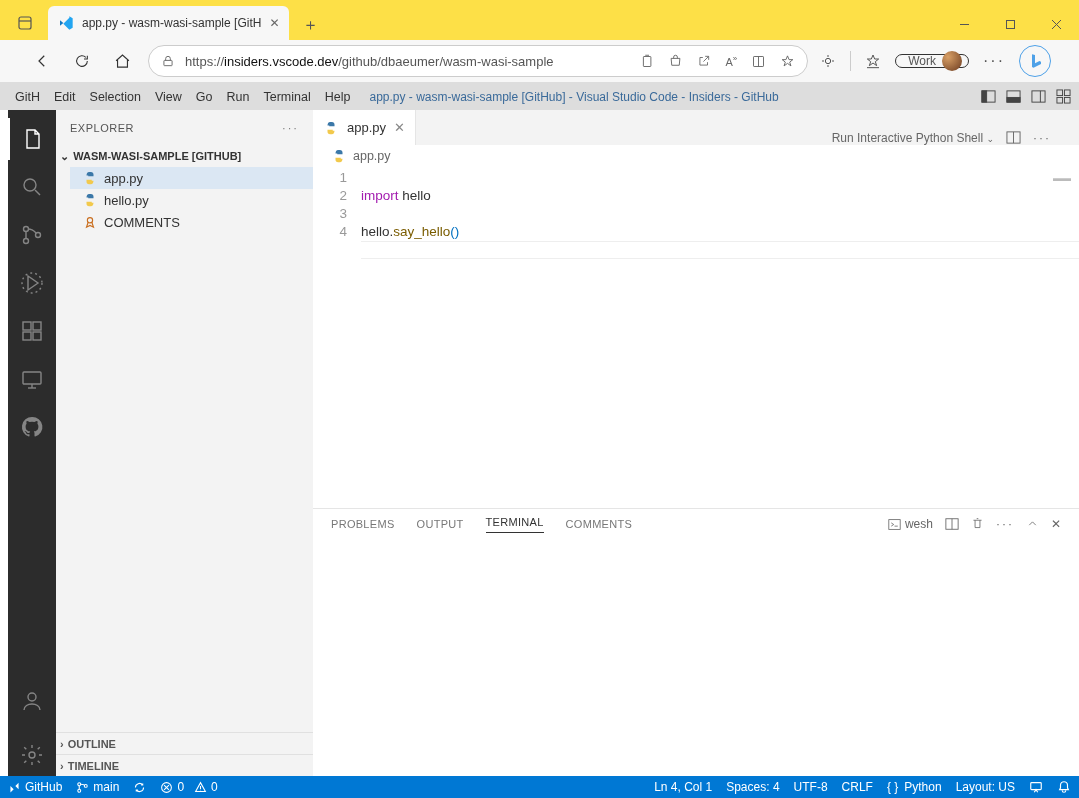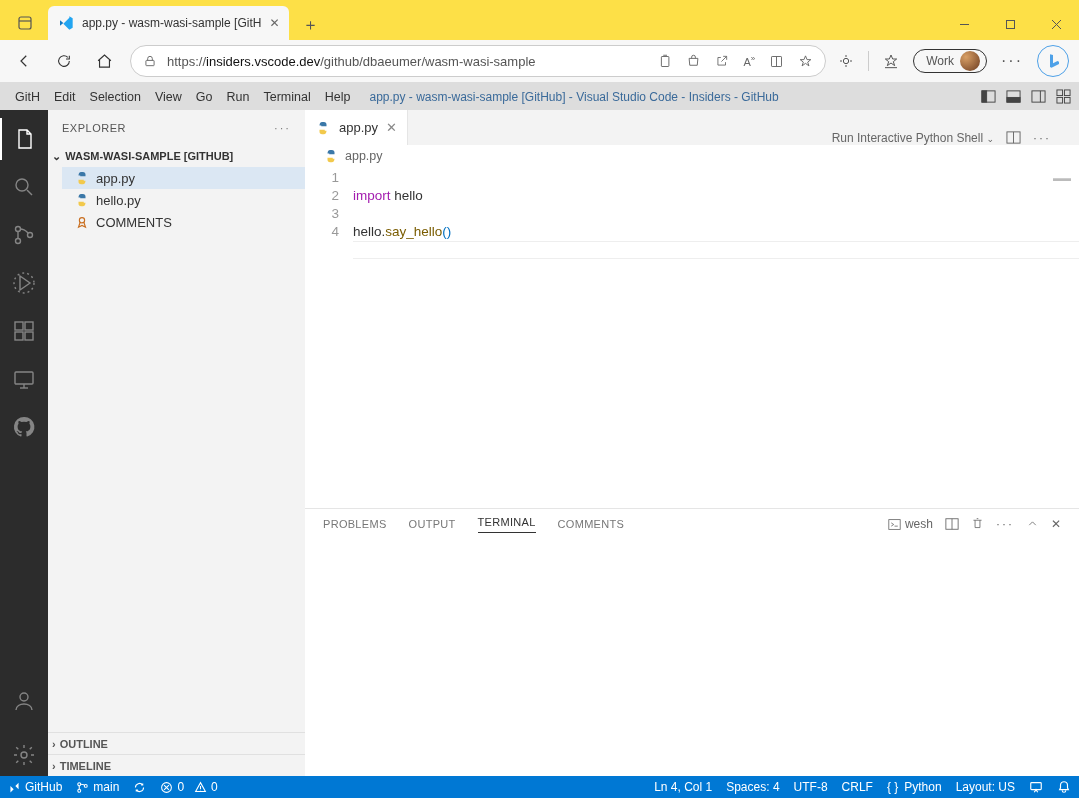--- a/index.html
+++ b/index.html
@@ -8,41 +8,41 @@
 
 .browser-chrome { height: 83px; background: #fde047; display: flex; flex-direction: column; }
 .tab-strip { height: 40px; display: flex; align-items: flex-end; padding-left: 8px; }
 .corner-btn { width: 34px; height: 34px; display: flex; align-items: center; justify-content: center; color: #555; }
 .browser-tab { height: 34px; background: #f7f7f7; border-radius: 6px 6px 0 0; display: flex; align-items: center; padding: 0 10px; gap: 8px; margin-left: 6px; min-width: 210px; font-size: 12px; color: #333; }
 .browser-tab .close-x { margin-left: auto; color: #666; }
 .new-tab-btn { width: 30px; height: 30px; display: flex; align-items: center; justify-content: center; color: #555; margin-left: 6px; }
 .window-controls { margin-left: auto; display: flex; }
 .window-controls .wc { width: 46px; height: 32px; display: flex; align-items: center; justify-content: center; color: #555; }
 
-.addr-row { height: 43px; background: #f7f7f7; display: flex; align-items: center; padding: 0 10px; gap: 12px; border-bottom: 1px solid #ddd; }
+.addr-row { height: 43px; background: #f7f7f7; display: flex; align-items: center; padding: 0 28px; gap: 12px; border-bottom: 1px solid #ddd; }
 .nav-btn { width: 28px; height: 28px; display: flex; align-items: center; justify-content: center; color: #555; border-radius: 4px; }
 .addr-bar { flex: 1; height: 32px; background: #fff; border: 1px solid #ccc; border-radius: 16px; display: flex; align-items: center; padding: 0 12px; gap: 10px; font-size: 13px; color: #555; }
 .addr-bar .url-text { flex: 1; white-space: nowrap; overflow: hidden; }
 .addr-bar .url-text b { color: #111; font-weight: 500; }
 .addr-icons { display: flex; gap: 14px; color: #666; }
 .toolbar-right { display: flex; align-items: center; gap: 14px; color: #555; }
 .divider-v { width: 1px; height: 20px; background: #ccc; }
-.work-pill { height: 24px; border: 1.5px solid #333; border-radius: 14px; display: flex; align-items: center; padding: 0 6px 0 12px; gap: 6px; font-size: 12px; }
+.work-pill { height: 14px; border: 1.5px solid #333; border-radius: 14px; display: flex; align-items: center; padding: 0 6px 0 12px; gap: 6px; font-size: 12px; }
 .avatar-dot { width: 20px; height: 20px; border-radius: 50%; background: radial-gradient(circle at 30% 30%, #d9a066, #6b3a1f); }
 .bing-btn { width: 32px; height: 32px; border-radius: 50%; border: 1.5px solid #4ea1e8; display: flex; align-items: center; justify-content: center; }
 
 
 .vscode { position: absolute; top: 83px; left: 0; right: 0; bottom: 0; display: flex; flex-direction: column; background: #fff; }
 
 .menubar { height: 27px; background: #dddddd; display: flex; align-items: center; padding: 0 8px; font-size: 12.5px; color: #333; gap: 0; }
 .menubar .menu-item { padding: 0 7px; height: 100%; display: flex; align-items: center; }
 .menubar .title-center { margin-left: 12px; color: #3a6a9a; font-size: 12px; }
 .menubar .right-icons { margin-left: auto; display: flex; gap: 10px; color: #444; }
 
-.body-row { flex: 1; display: flex; min-height: 0; }
+.body-row { flex: 1; display: flex; min-height: 0; margin-left: 8px; }
 
 .activity-bar { width: 48px; background: #2c2c2c; display: flex; flex-direction: column; align-items: center; padding-top: 8px; gap: 6px; }
 .activity-bar .ab-item { width: 48px; height: 42px; display: flex; align-items: center; justify-content: center; color: #858585; }
 .activity-bar .ab-item.active { color: #fff; border-left: 2px solid #fff; }
 .activity-bar .ab-bottom { margin-top: auto; margin-bottom: 6px; }
 
 .sidebar { width: 257px; background: #f3f3f3; display: flex; flex-direction: column; font-size: 12.5px; color: #555; }
 .sidebar-header { height: 35px; display: flex; align-items: center; padding: 0 14px; text-transform: uppercase; font-size: 11px; letter-spacing: .5px; }
 .sidebar-header .dots { margin-left: auto; color: #777; letter-spacing: 2px; }
 .sidebar-section-title { height: 22px; display: flex; align-items: center; padding: 0 4px; font-size: 11px; font-weight: 700; color: #333; gap: 4px; }

